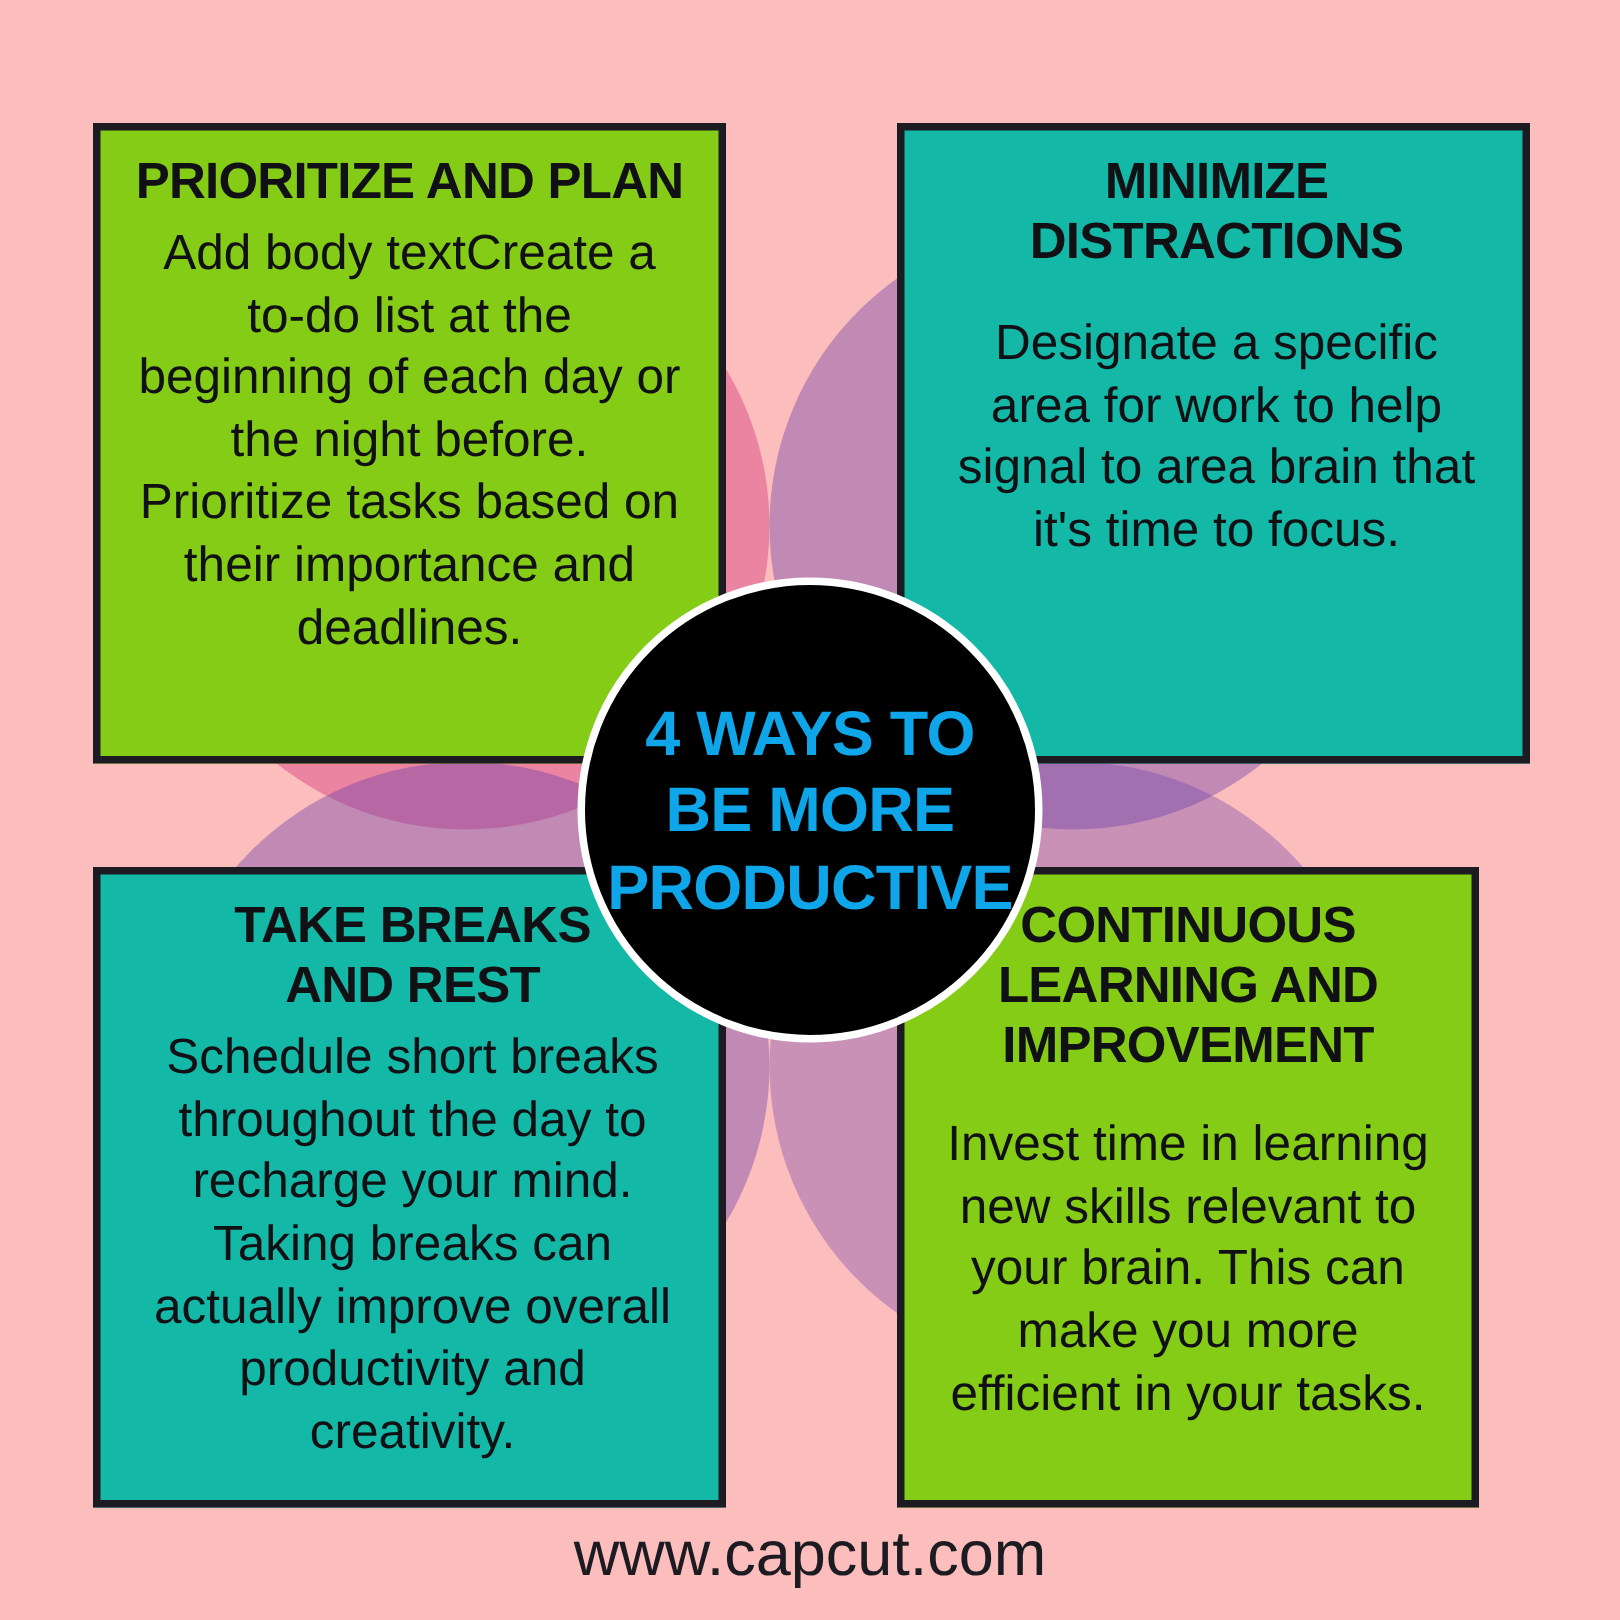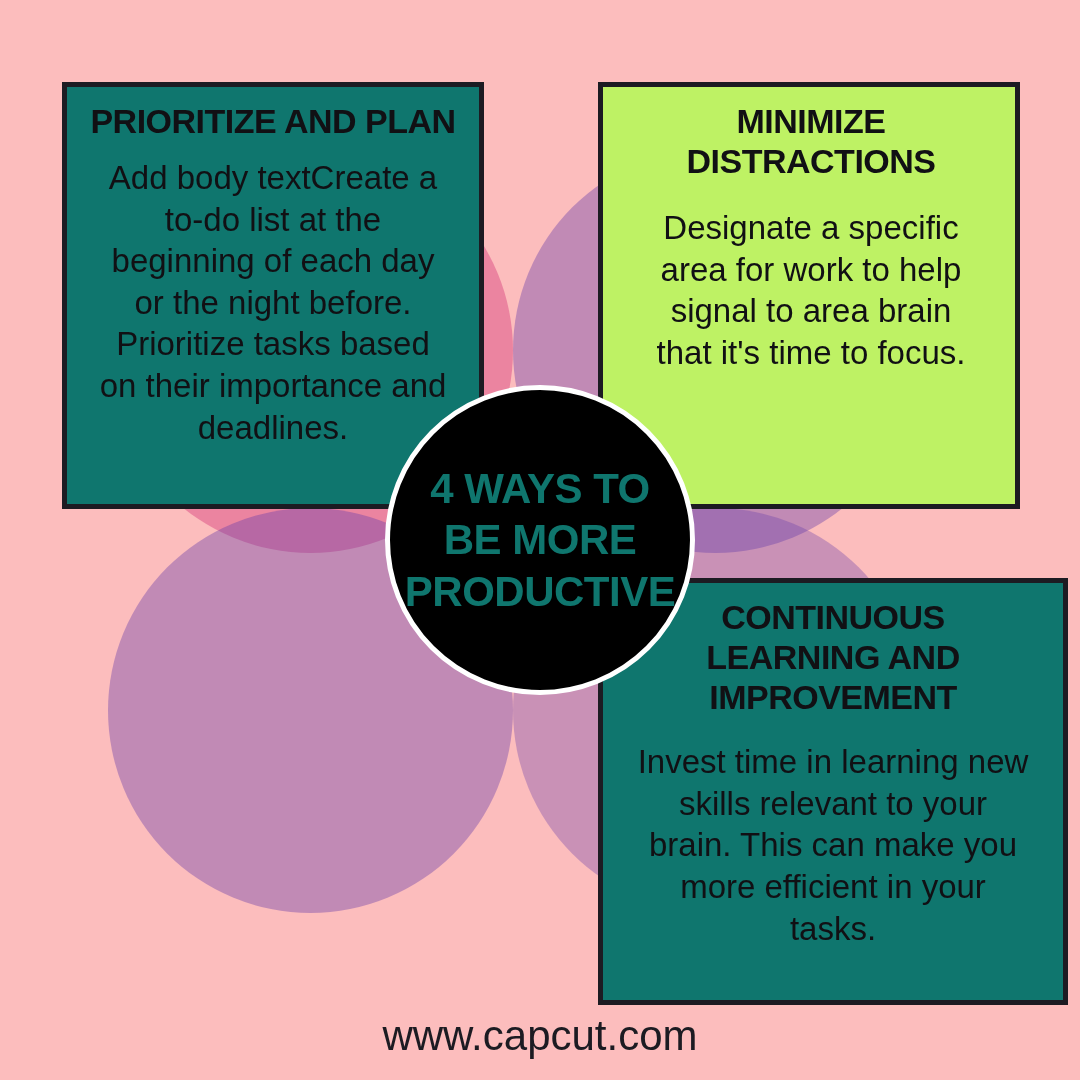--- a/index.html
+++ b/index.html
@@ -60,40 +60,40 @@
   
   .card {
     position: absolute;
     box-sizing: border-box;
     border: 5px solid #1c1b22;
     padding: 14px 16px 10px 16px;
     text-align: center;
     color: #111014;
     overflow: hidden;
   }
-  .card.green { background: #0f766e; }
-  .card.blue  { background: #bef264; padding-left: 20px; }
+  .card.green { background: #84cc16; }
+  .card.blue  { background: #14b8a6; padding-left: 20px; }
 
   #card-prioritize  { left: 62px;  top: 82px;  width: 422px; height: 427px; }
   #card-minimize    { left: 598px; top: 82px;  width: 422px; height: 427px; }
   #card-breaks      { left: 62px;  top: 578px; width: 422px; height: 427px; }
-  #card-learning    { left: 598px; top: 578px; width: 470px; height: 427px; }
+  #card-learning    { left: 598px; top: 578px; width: 388px; height: 427px; }
 
   .card-title {
     font-weight: bold;
     font-size: 34px;
     line-height: 1.18;
     letter-spacing: -0.5px;
     margin: 0 0 2px 0;
     white-space: pre-line;
   }
   .card-body {
     font-size: 33px;
     line-height: 1.26;
-    margin: 16px;
+    margin: 6px;
     font-weight: 400;
     white-space: pre-line;
   }
   #card-minimize .card-body { margin-top: 26px; }
   #card-learning .card-body { margin-top: 24px; }
 
   
   #center-badge {
     position: absolute;
     left: 385px;
@@ -103,21 +103,21 @@
     border-radius: 50%;
     background: #000000;
     border: 5px solid #ffffff;
     box-sizing: border-box;
     display: flex;
     align-items: center;
     justify-content: center;
     z-index: 20;
   }
   #center-badge-text {
-    color: #0f766e;
+    color: #0ea5e9;
     font-weight: bold;
     font-size: 42px;
     line-height: 1.22;
     text-align: center;
     letter-spacing: -0.5px;
     white-space: pre-line;
     width: 330px;
   }
 
   
@@ -145,20 +145,25 @@
     <h2 class="card-title">PRIORITIZE AND PLAN</h2>
     <p class="card-body">Add body textCreate a to-do list at the beginning of each day or the night before. Prioritize tasks based on their importance and deadlines.</p>
   </div>
 
   <div class="card blue" id="card-minimize">
     <h2 class="card-title">MINIMIZE
 DISTRACTIONS</h2>
     <p class="card-body">Designate a specific area for work to help signal to area brain that it's time to focus.</p>
   </div>
 
+  <div class="card blue" id="card-breaks">
+    <h2 class="card-title">TAKE BREAKS
+AND REST</h2>
+    <p class="card-body">Schedule short breaks throughout the day to recharge your mind. Taking breaks can actually improve overall productivity and creativity.</p>
+  </div>
 
   <div class="card green" id="card-learning">
     <h2 class="card-title">CONTINUOUS
 LEARNING AND
 IMPROVEMENT</h2>
     <p class="card-body">Invest time in learning new skills relevant to your brain. This can make you more efficient in your tasks.</p>
   </div>
 
   <div id="center-badge">
     <div id="center-badge-text">4 WAYS TO

